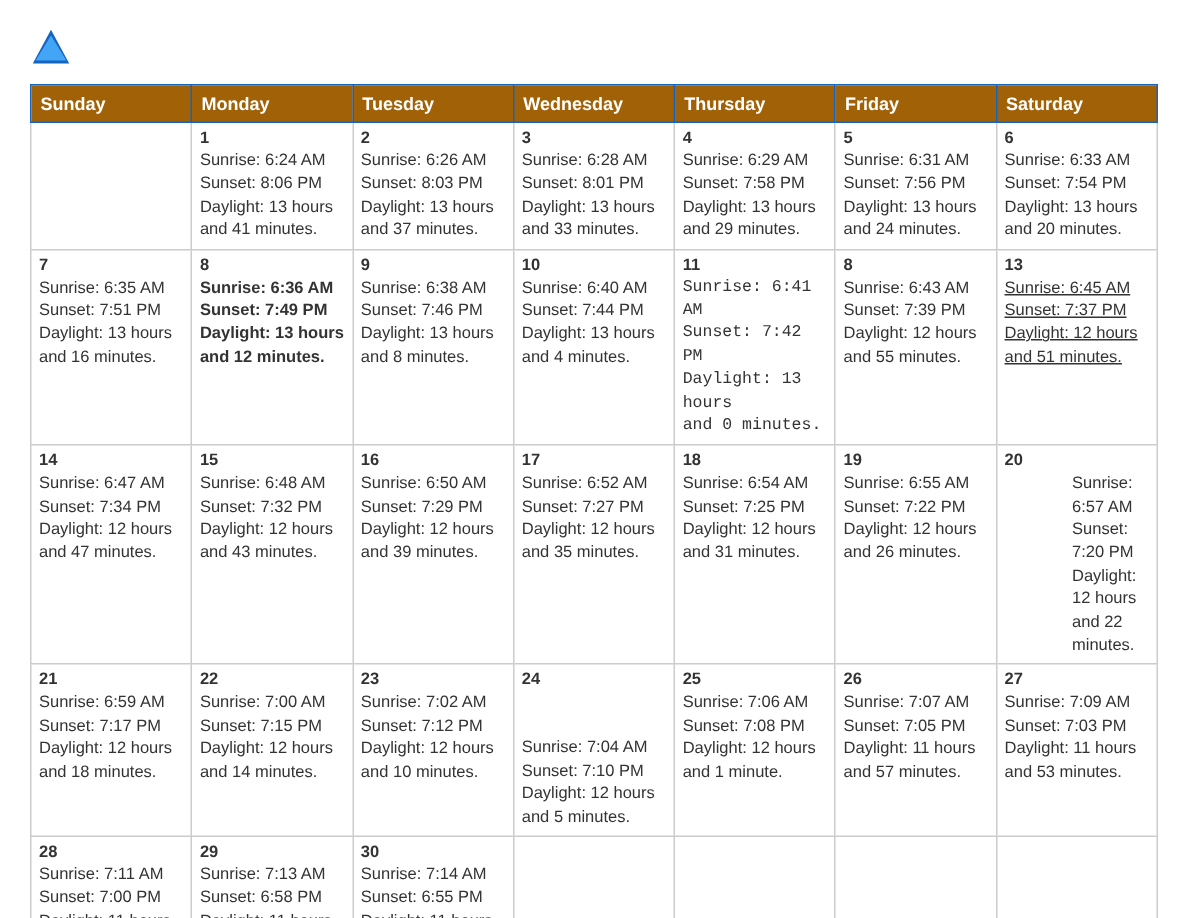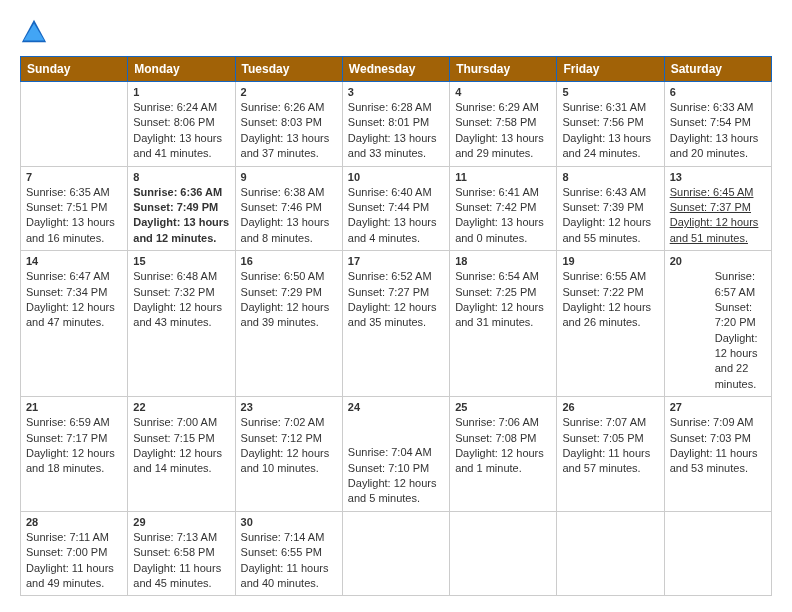--- a/index.html
+++ b/index.html
@@ -190,21 +190,21 @@
           </td>
           <td>
             <span class="day-number">10</span>
             <div class="day-info" style="white-space: pre-line;">Sunrise: 6:40 AM
 Sunset: 7:44 PM
 Daylight: 13 hours
 and 4 minutes.</div>
           </td>
           <td>
             <span class="day-number">11</span>
-            <div class="day-info" style="white-space: pre-line;">Sunrise: 6:41 AM
+            <div class="day-info" style="white-space: pre-line; font-family: Liberation Mono, monospace;">Sunrise: 6:41 AM
 Sunset: 7:42 PM
 Daylight: 13 hours
 and 0 minutes.</div>
           </td>
           <td>
             <span class="day-number">8</span>
             <div class="day-info" style="white-space: pre-line;">Sunrise: 6:43 AM
 Sunset: 7:39 PM
 Daylight: 12 hours
 and 55 minutes.</div>

